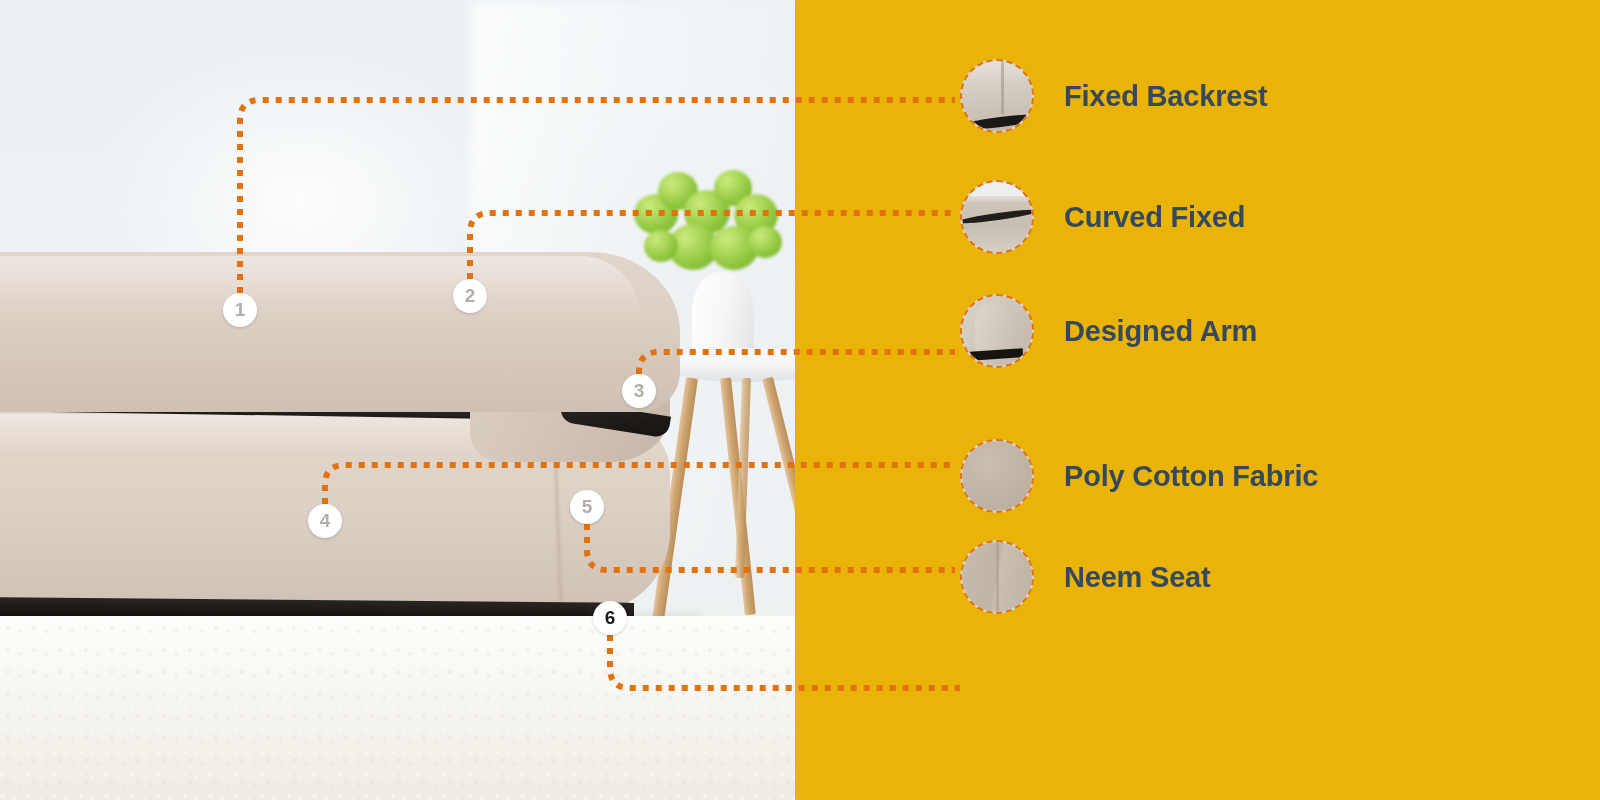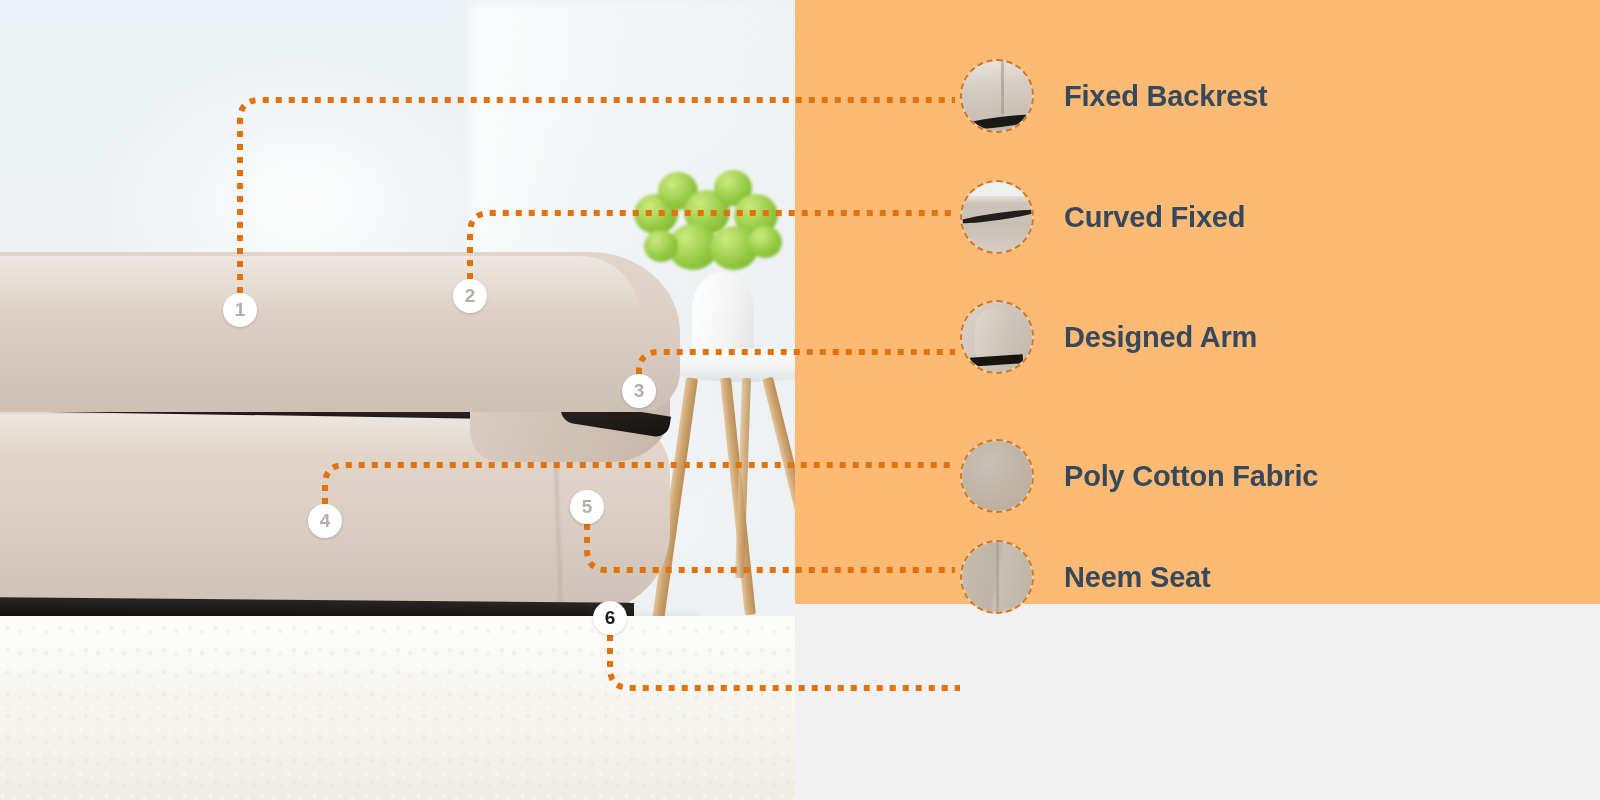--- a/index.html
+++ b/index.html
@@ -182,22 +182,22 @@
       radial-gradient(circle 3px at 55% 30%, rgba(255,255,255,.8), rgba(255,255,255,0)),
       radial-gradient(circle 3px at 78% 70%, rgba(228,225,217,.8), rgba(228,225,217,0));
     background-size: 26px 22px;
     opacity: .7;
   }
 
   
   #list-panel {
     position: absolute;
     left: 795px; top: 0;
-    width: 805px; height: 604px;
-    background: #fdba74;
+    width: 805px; height: 800px;
+    background: #eab308;
   }
 
   .feature-row {
     position: absolute;
     left: 0;
     display: flex;
     align-items: center;
     height: 80px;
   }
   .thumb {
@@ -330,21 +330,21 @@
       <div class="feature-row" style="top: 177px; left: 165px;">
         <div class="thumb">
           <div class="thumb-inner t-curved">
             <span class="a"></span>
             <span class="b"></span>
             <span class="c"></span>
           </div>
         </div>
         <div class="feature-label">Curved Fixed</div>
       </div>
-      <div class="feature-row" style="top: 297px; left: 165px;">
+      <div class="feature-row" style="top: 291px; left: 165px;">
         <div class="thumb">
           <div class="thumb-inner t-arm">
             <span class="a"></span>
             <span class="b"></span>
             <span class="c"></span>
           </div>
         </div>
         <div class="feature-label">Designed Arm</div>
       </div>
       <div class="feature-row" style="top: 436px; left: 165px;">

